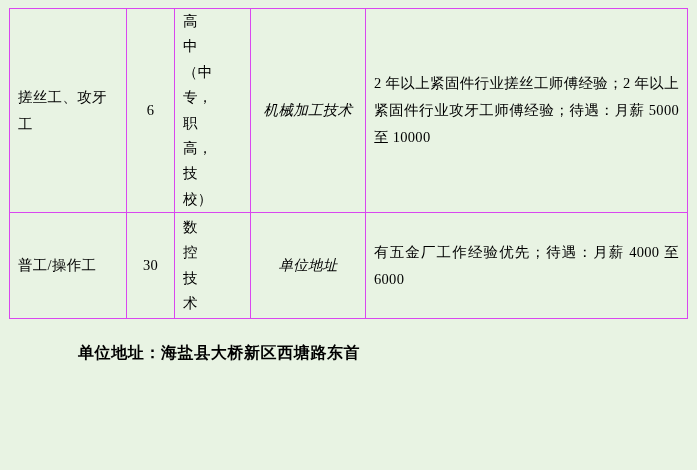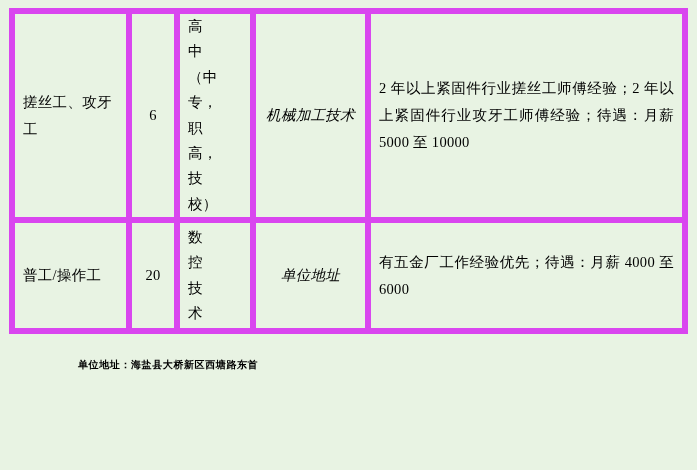--- a/index.html
+++ b/index.html
@@ -23,21 +23,21 @@
   }
   
   table.jobs {
     border-collapse: collapse;
     width: 679px;
     margin: 8px 0 0 9px;
     table-layout: fixed;
     background: #e8f3e3;
   }
   table.jobs td {
-    border: 6px solid #d946ef;
+    border: 1px solid #d946ef;
     vertical-align: middle;
     padding: 0 8px;
     font-size: 14.5px;
     line-height: 1.85;
     letter-spacing: 0.3px;
   }
   .col-pos   { width: 117px; }
   .col-num   { width: 48px;  }
   .col-edu   { width: 76px;  }
   .col-skill { width: 115px; }
@@ -70,21 +70,21 @@
     width: 1.2em;
     line-height: 1.75;
   }
 
   
   .info {
     margin: 24px 0 0 78px;
   }
   .info p {
     margin: 0 0 30px 0;
-    font-size: 10px;
+    font-size: 16px;
     font-weight: bold;
     letter-spacing: 0.6px;
   }
   .info p .val {
     font-weight: bold;
   }
 </style>
 </head>
 <body>
 
@@ -103,21 +103,21 @@
         <td class="cell-pos">搓丝工、攻牙工</td>
         <td class="cell-num">6</td>
         <td class="cell-edu">
             <span class="narrow-wrap">高中（中专，职高，技校）</span>
           </td>
         <td class="cell-skill">机械加工技术</td>
         <td class="cell-req">2 年以上紧固件行业搓丝工师傅经验；2 年以上紧固件行业攻牙工师傅经验；待遇：月薪 5000 至 10000</td>
       </tr>
       <tr class="row2">
         <td class="cell-pos">普工/操作工</td>
-        <td class="cell-num">20</td>
+        <td class="cell-num">30</td>
         <td class="cell-edu">
             <span class="narrow-wrap">数控技术</span>
           </td>
         <td class="cell-skill">单位地址</td>
         <td class="cell-req">有五金厂工作经验优先；待遇：月薪 4000 至 6000</td>
       </tr>
     </tbody>
   </table>
 
   <div class="info">

